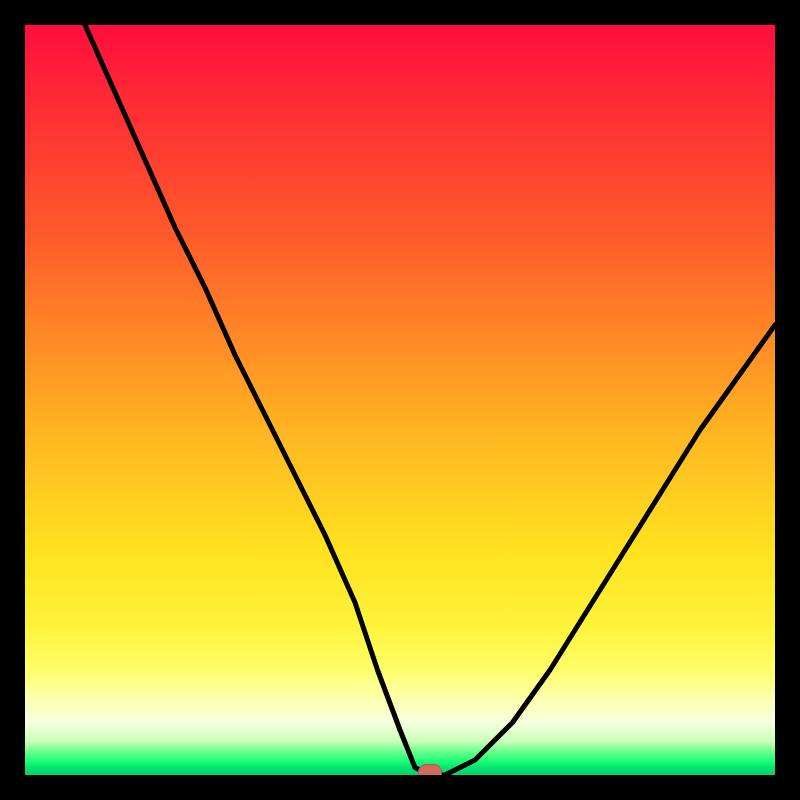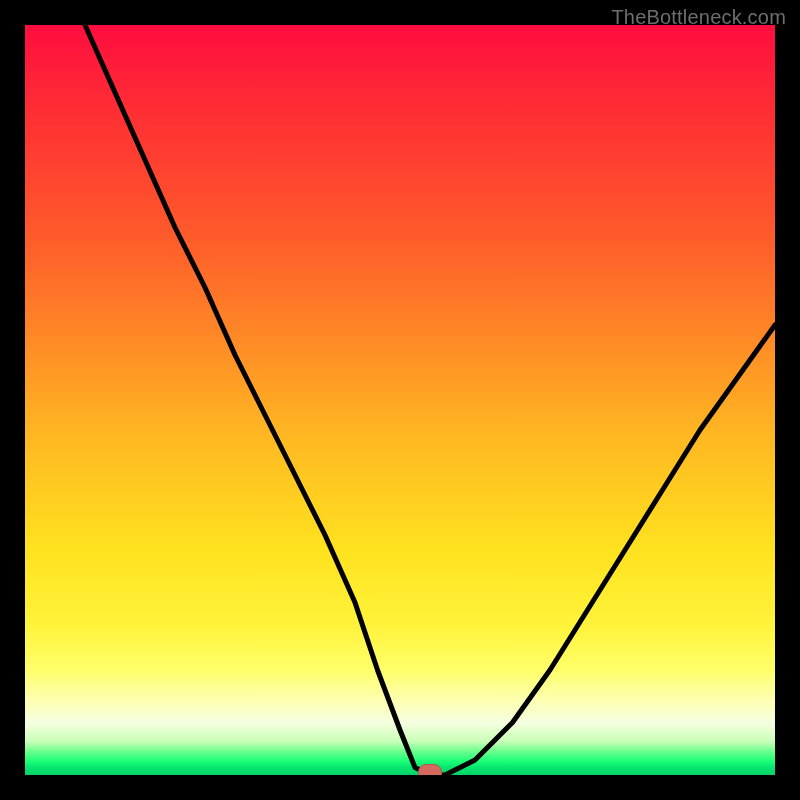--- a/index.html
+++ b/index.html
@@ -83,21 +83,20 @@
     border: 1px solid #b4564d;
     z-index: 4;
     transform: translate(-50%, -50%);
   }
 </style>
 </head>
 <body>
 
 <div class="frame">
 
-  <div class="watermark">TheBottleneck.com</div>
 
   <div class="plot-area">
     <div class="gradient-main"></div>
 
     <svg class="curve-svg" viewBox="0 0 750 750" preserveAspectRatio="none">
       <path id="curve-path" class="curve-path" d="M60.0 0.0 L90.0 67.5 L120.0 135.0 L150.0 202.5 L180.0 262.5 L210.0 330.0 L240.0 390.0 L270.0 450.0 L300.0 510.0 L330.0 577.5 L352.5 645.0 L375.0 705.0 L390.0 742.5 L405.0 750.0 L420.0 750.0 L450.0 735.0 L487.5 697.5 L525.0 645.0 L562.5 585.0 L600.0 525.0 L637.5 465.0 L675.0 405.0 L712.5 352.5 L750.0 300.0"></path>
     </svg>
 
     <div id="marker-dot" class="dot" style="left: 405px; top: 747.75px; background: rgb(212, 106, 95);"></div>
   </div>

